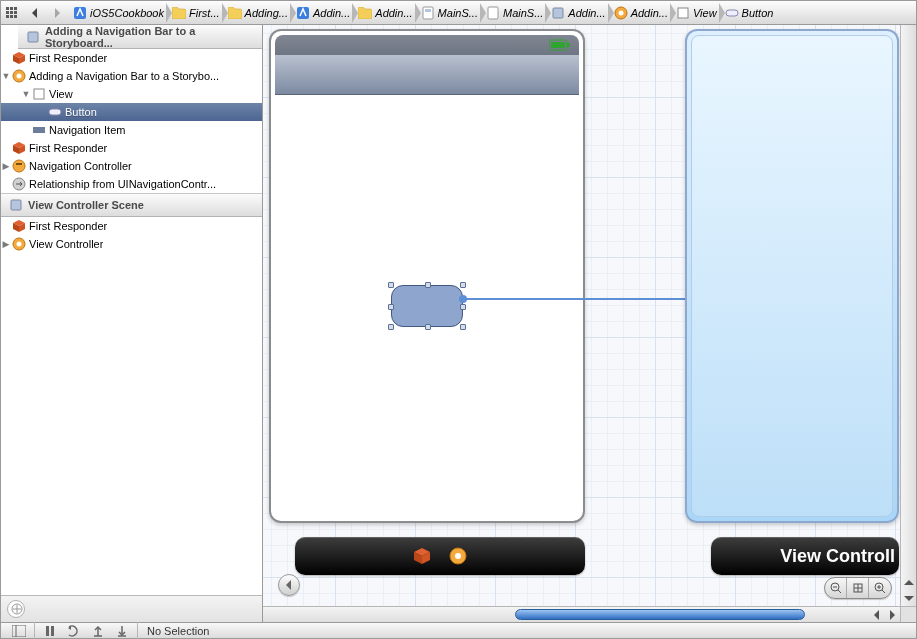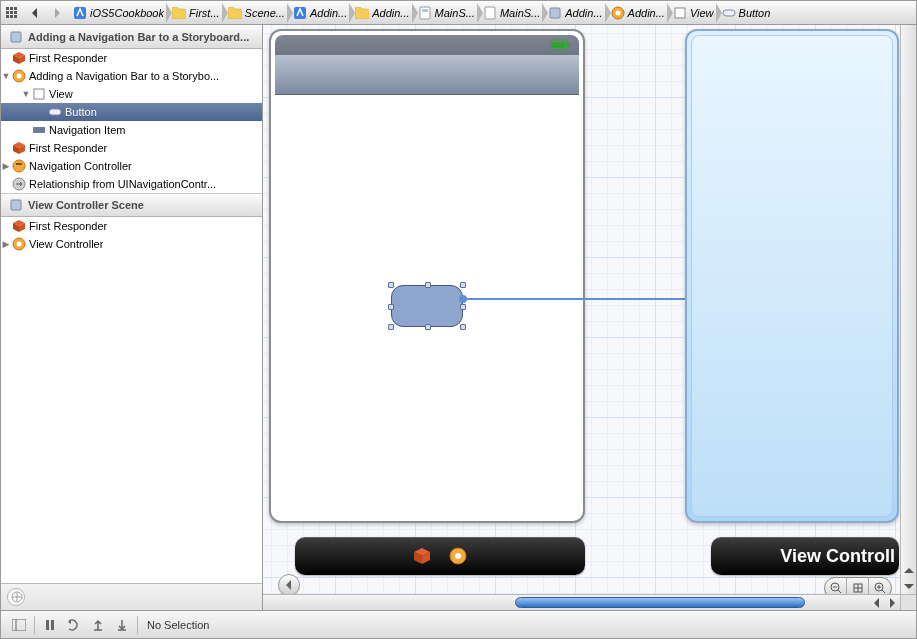--- a/index.html
+++ b/index.html
@@ -12,21 +12,21 @@
 .bc-ico{width:14px;height:14px;display:inline-flex;align-items:center;justify-content:center;margin-right:3px;}
 .bc-text{font-size:11px;}
 .nav-btn{width:20px;height:20px;border:none;background:transparent;display:flex;align-items:center;justify-content:center;margin:0 1px;color:#5a5a5a;}
 .nav-btn svg{display:block;}
 .nav-btn.dis{opacity:0.4;}
 .grid-ico svg{display:block;}
 .mid{flex:1;display:flex;min-height:0;}
 .outline{width:262px;background:#fff;border-right:1px solid #9a9a9a;display:flex;flex-direction:column;overflow:hidden;}
 .outline-body{flex:1;overflow:hidden;}
 .scene-hdr{height:24px;background:linear-gradient(#fbfbfb,#dddddd);border-top:1px solid #c7c7c7;border-bottom:1px solid #b3b3b3;display:flex;align-items:center;padding-left:8px;font-weight:bold;color:#4a4a4a;}
-.scene-hdr:first-child{border-top:none;}
+.scene-hdr:first-child{border-top:none;margin-left:17px;}
 .row{height:18px;display:flex;align-items:center;padding-left:6px;}
 .row.sel{background:linear-gradient(#6e84a8,#4b6591);color:#fff;}
 .row.sel .label{color:#fff;text-shadow:0 1px 0 rgba(0,0,0,0.3);}
 .disc{width:10px;display:inline-flex;justify-content:center;color:#7a7a7a;font-size:9px;}
 .row.sel .disc{color:#fff;}
 .ico{width:14px;height:14px;display:inline-flex;align-items:center;justify-content:center;margin:0 3px 0 1px;}
 .label{white-space:nowrap;overflow:hidden;text-overflow:ellipsis;}
 .indent0{padding-left:0;}
 .indent1{padding-left:20px;}
 .indent2{padding-left:36px;}
@@ -47,21 +47,21 @@
 .segue-dot{position:absolute;width:8px;height:8px;border-radius:4px;background:#5c8fd6;}
 .circle-btn{position:absolute;width:22px;height:22px;border-radius:11px;background:linear-gradient(#fdfdfd,#cfcfcf);border:1px solid #9a9a9a;display:flex;align-items:center;justify-content:center;box-shadow:0 1px 1px rgba(0,0,0,0.2);}
 .zoom-ctrl{position:absolute;display:flex;border:1px solid #8a8a8a;border-radius:11px;overflow:hidden;background:linear-gradient(#f7f7f7,#d6d6d6);box-shadow:0 1px 1px rgba(0,0,0,0.2);}
 .zoom-ctrl>div{width:22px;height:20px;display:flex;align-items:center;justify-content:center;border-right:1px solid #aaa;color:#555;}
 .zoom-ctrl>div:last-child{border-right:none;}
 .hsb{position:absolute;left:0;right:16px;bottom:0;height:16px;background:linear-gradient(#f4f4f4,#dedede);border-top:1px solid #b6b6b6;}
 .hsb-thumb{position:absolute;top:2px;height:11px;border-radius:6px;background:linear-gradient(#9cc3f2,#2f6fc2);border:1px solid #2a5f9e;}
 .vsb{position:absolute;top:0;right:0;bottom:16px;width:16px;background:linear-gradient(90deg,#f4f4f4,#dedede);border-left:1px solid #b6b6b6;}
 .corner{position:absolute;right:0;bottom:0;width:16px;height:16px;background:#e2e2e2;border-top:1px solid #b6b6b6;border-left:1px solid #b6b6b6;}
 .sb-arrow{position:absolute;width:14px;height:14px;display:flex;align-items:center;justify-content:center;color:#555;}
-.foot{height:28px;border-top:1px solid #9a9a9a;background:linear-gradient(#f8f8f8,#dcdcdc);display:flex;align-items:center;padding-left:6px;}
+.foot{height:16px;border-top:1px solid #9a9a9a;background:linear-gradient(#f8f8f8,#dcdcdc);display:flex;align-items:center;padding-left:6px;}
 .foot-btn{width:24px;height:24px;display:flex;align-items:center;justify-content:center;color:#555;}
 .foot-sep{width:1px;height:18px;background:#b5b5b5;margin:0 3px;}
 .foot-text{margin-left:6px;color:#333;}
 svg{pointer-events:none;}
 </style>
 </head>
 <body>
 
 <div class="root">
   <div class="bc">
@@ -108,21 +108,21 @@
           </svg>
         </span>
         <span class="bc-text">First...</span>
       </div>
     <div class="bc-chunk">
         <span class="bc-ico">
           <svg width="14" height="12">
             <path d="M0 2 Q0 0 2 0 L5 0 L7 2 L12 2 Q14 2 14 4 L14 10 Q14 12 12 12 L2 12 Q0 12 0 10 Z" fill="#f3cf5a" stroke="#c89b2c" stroke-width="0.5"></path>
           </svg>
         </span>
-        <span class="bc-text">Scene...</span>
+        <span class="bc-text">Adding...</span>
       </div>
     <div class="bc-chunk">
         <span class="bc-ico">
           <svg width="14" height="14">
             <rect x="1" y="1" width="12" height="12" rx="2" fill="#3d7fe0"></rect>
             <path d="M4 10 L7 3 L10 10" stroke="#fff" stroke-width="1.5" fill="none"></path>
           </svg>
         </span>
         <span class="bc-text">Addin...</span>
       </div>

